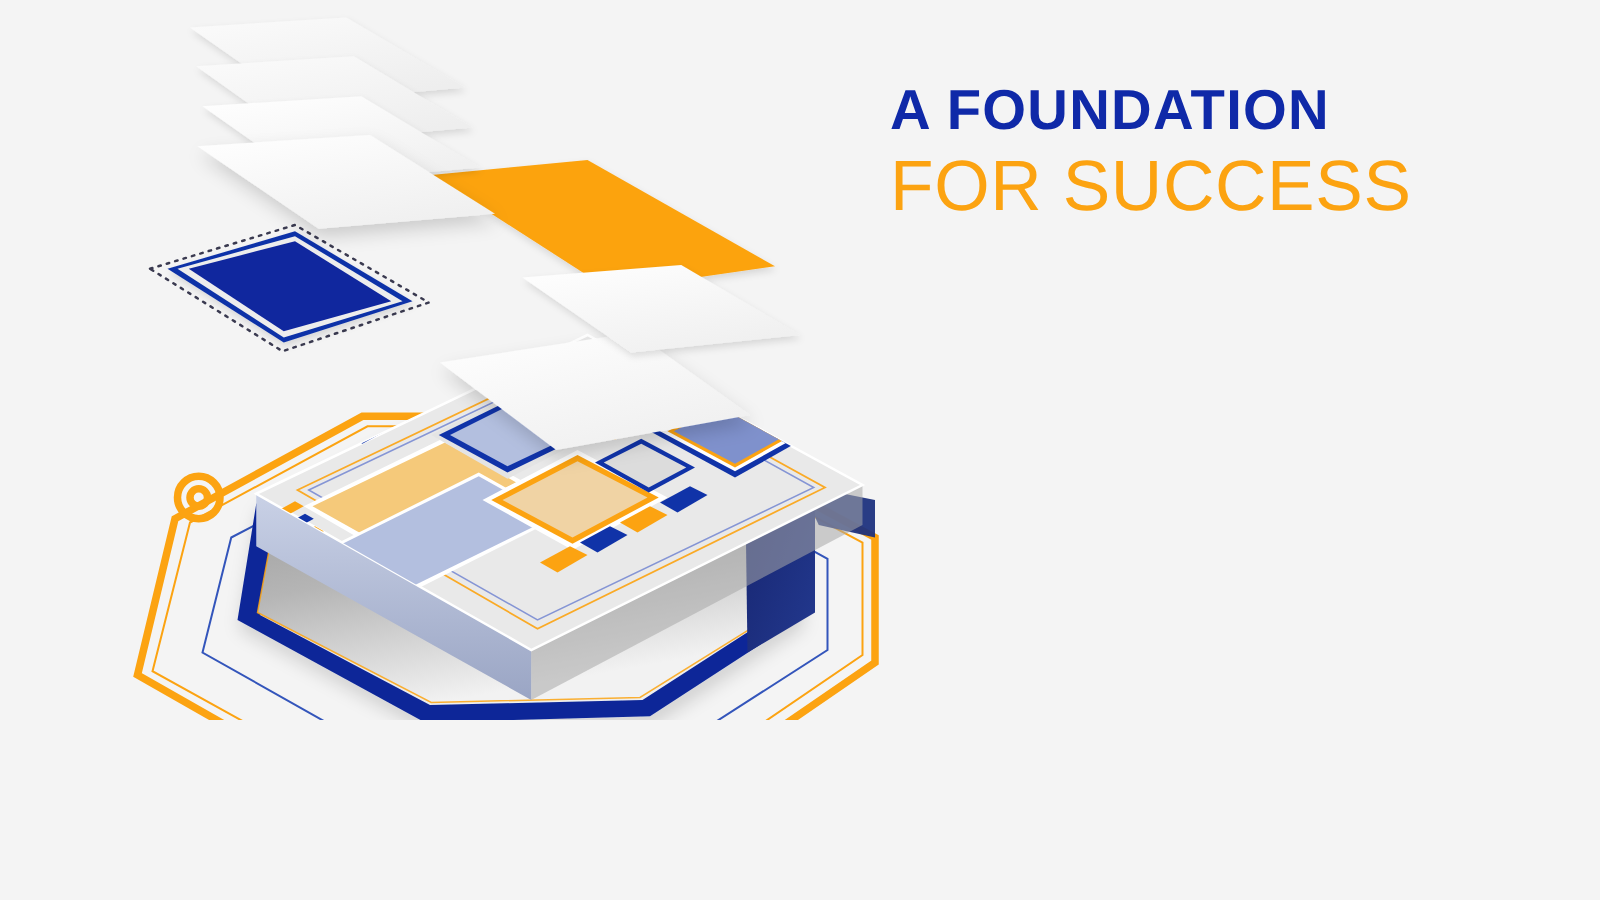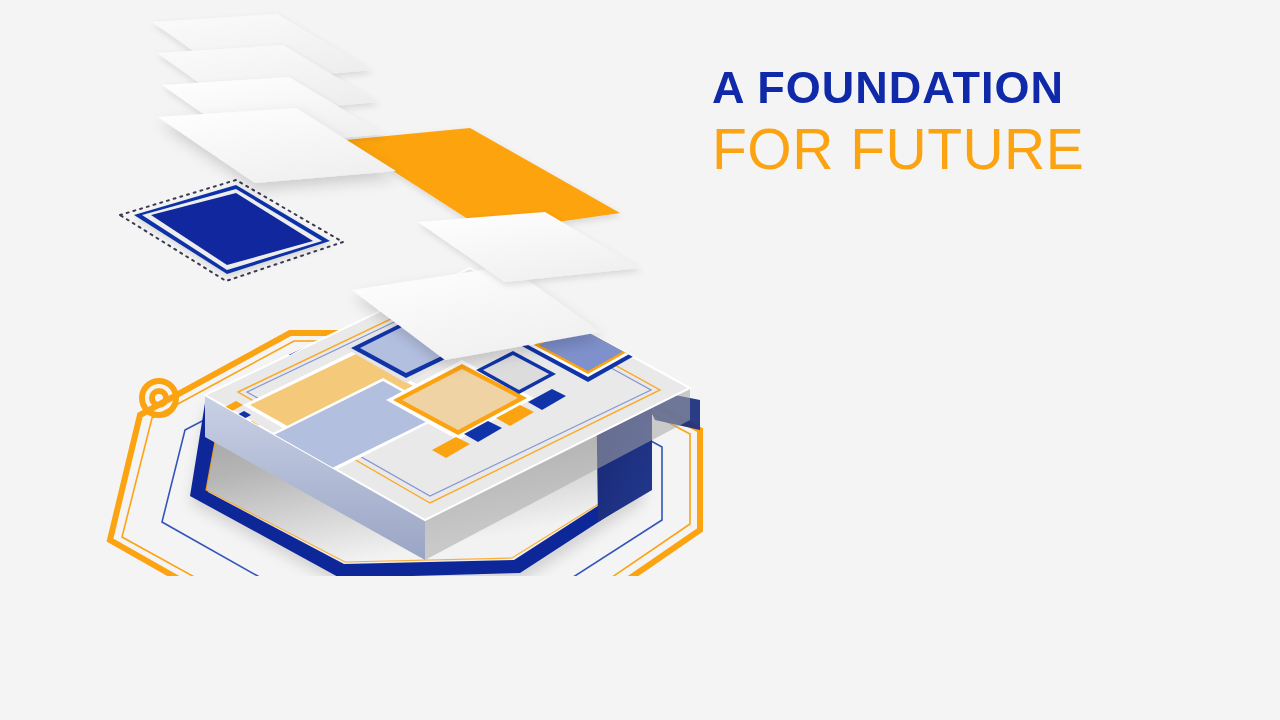--- a/index.html
+++ b/index.html
@@ -227,16 +227,16 @@
 
     <g>
       <polygon points="418,222 545,212 640,268 505,282" fill="url(#gSheet)" filter="url(#tinyShadow)"></polygon>
     </g>
 
   </svg>
   </div>
 
   <div id="title-block">
     <span class="tline" id="title-line-1" style="color:#0f29a8">A FOUNDATION</span>
-    <span class="tline" id="title-line-2" style="color:#fca311">FOR FUTURE</span>
+    <span class="tline" id="title-line-2" style="color:#fca311">FOR SUCCESS</span>
   </div>
 
 </div>
 
 </body></html>

